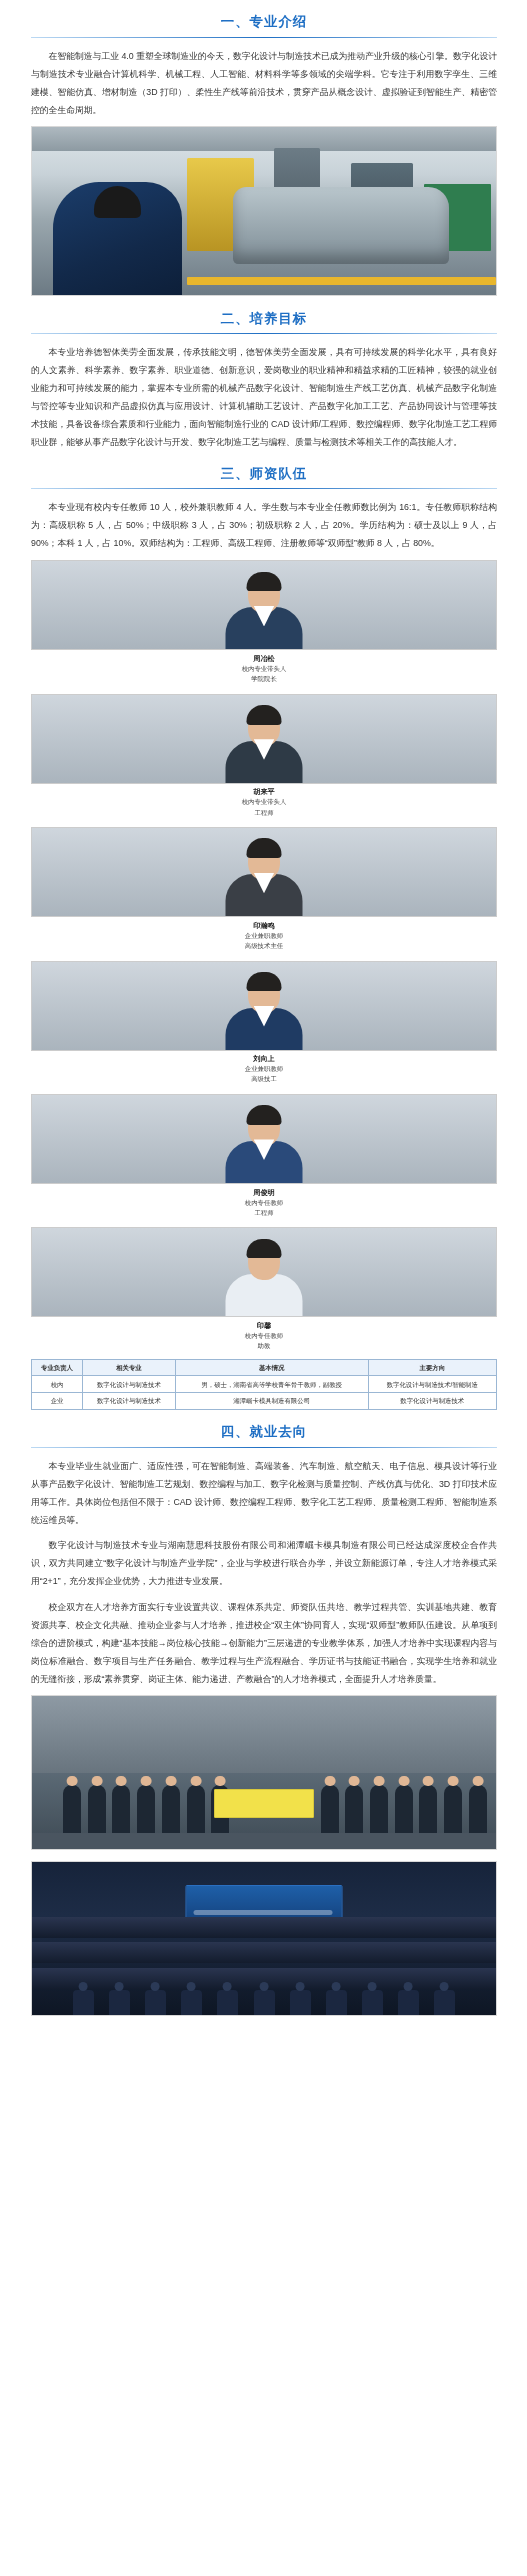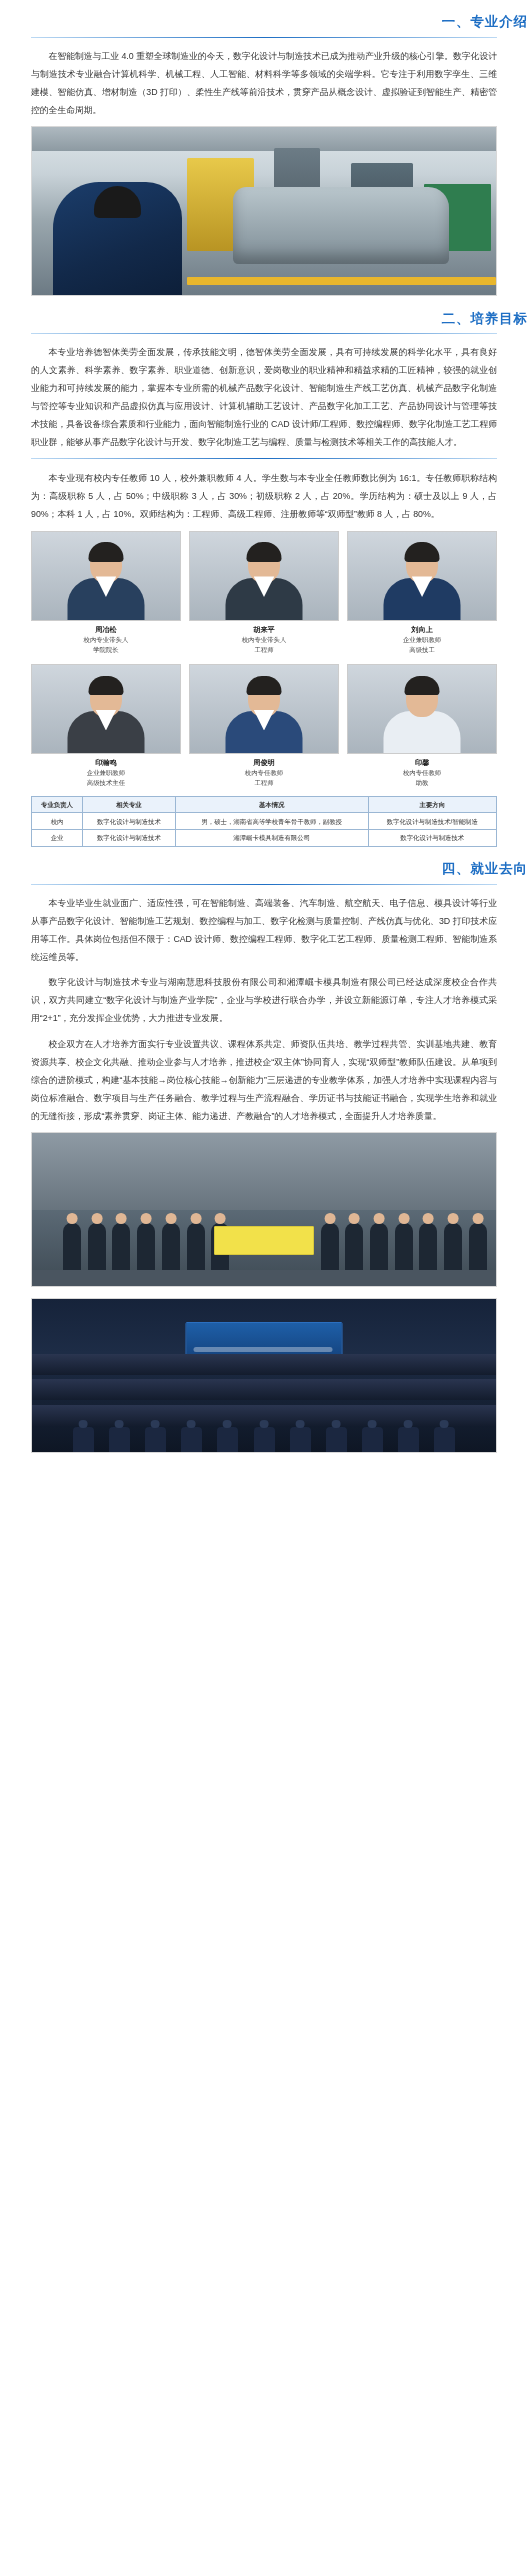--- a/index.html
+++ b/index.html
@@ -12,21 +12,21 @@
     width:528px;
     margin:0 auto;
     padding:0 0 20.6px 0;
     box-sizing:border-box;
   }
   .section{
     padding:0 31px;
     box-sizing:border-box;
   }
   h2.sec-title{
-    text-align:right;
+    text-align:center;
     color:#1f6fc4;
     font-size:13.4px;
     font-weight:bold;
     letter-spacing:1px;
     margin:13.4px 0 5.2px 0;
     font-family:"Liberation Serif","DejaVu Serif",serif;
   }
   .divider{
     height:1px;
     background:linear-gradient(to right,#bcd9f3,#1f6fc4,#bcd9f3);
@@ -76,21 +76,21 @@
     box-shadow:inset 0 -9.3px 13.4px rgba(0,0,0,.25);
   }
   .factory .rail{
     position:absolute;left:0;right:0;top:0;height:24px;
     background:linear-gradient(180deg,#aeb9c0,#8d9aa2);
   }
 
   
   .faculty{
     display:grid;
-    grid-template-columns:repeat(3,1fr);
+    grid-template-columns:repeat(1,1fr);
     gap:9.3px 8.2px;
     margin:8.2px 31px 5.2px 31px;
   }
   .fcard{display:flex;flex-direction:column;align-items:center;}
   .fphoto{
     width:100%;height:90px;
     border:0.5px solid #ccc;box-sizing:border-box;
     position:relative;overflow:hidden;
     background:linear-gradient(180deg,#cfd6dd 0%,#aab4bd 100%);
   }
@@ -212,20 +212,21 @@
 
   <div>
     <h2 class="sec-title">二、培养目标</h2>
     <div class="divider"></div>
     <div class="section">
       <p class="body">本专业培养德智体美劳全面发展，传承技能文明，德智体美劳全面发展，具有可持续发展的科学化水平，具有良好的人文素养、科学素养、数字素养、职业道德、创新意识，爱岗敬业的职业精神和精益求精的工匠精神，较强的就业创业能力和可持续发展的能力，掌握本专业所需的机械产品数字化设计、智能制造生产线工艺仿真、机械产品数字化制造与管控等专业知识和产品虚拟仿真与应用设计、计算机辅助工艺设计、产品数字化加工工艺、产品协同设计与管理等技术技能，具备设备综合素质和行业能力，面向智能制造行业的 CAD 设计师/工程师、数控编程师、数字化制造工艺工程师职业群，能够从事产品数字化设计与开发、数字化制造工艺与编程、质量与检测技术等相关工作的高技能人才。</p>
     </div>
   </div>
 
   <div>
+    <h2 class="sec-title">三、师资队伍</h2>
     <div class="divider"></div>
     <div class="section">
       <p class="body">本专业现有校内专任教师 10 人，校外兼职教师 4 人。学生数与本专业全任教师数比例为 16:1。专任教师职称结构为：高级职称 5 人，占 50%；中级职称 3 人，占 30%；初级职称 2 人，占 20%。学历结构为：硕士及以上 9 人，占 90%；本科 1 人，占 10%。双师结构为：工程师、高级工程师、注册教师等“双师型”教师 8 人，占 80%。</p>
     </div>
 
     <div class="faculty">
       <div class="fcard">
         <div class="fphoto">
           <div class="torso" style="background:#28405e"></div>
           <div class="head"></div>
@@ -244,40 +245,40 @@
           <div class="hair"></div>
           <div class="collar"></div>
         </div>
         <div class="fname">胡来平</div>
         <div class="frole" style="white-space:pre-line">校内专业带头人
 工程师</div>
       </div>
 
       <div class="fcard">
         <div class="fphoto">
+          <div class="torso" style="background:#3a3f46"></div>
+          <div class="head"></div>
+          <div class="hair"></div>
+          <div class="collar"></div>
+        </div>
+        <div class="fname">印瀚鸣</div>
+        <div class="frole" style="white-space:pre-line">企业兼职教师
+高级技术主任</div>
+      </div>
+
+      <div class="fcard">
+        <div class="fphoto">
           <div class="torso" style="background:#1f3b63"></div>
           <div class="head"></div>
           <div class="hair"></div>
           <div class="collar"></div>
         </div>
         <div class="fname">刘向上</div>
         <div class="frole" style="white-space:pre-line">企业兼职教师
 高级技工</div>
-      </div>
-
-      <div class="fcard">
-        <div class="fphoto">
-          <div class="torso" style="background:#3a3f46"></div>
-          <div class="head"></div>
-          <div class="hair"></div>
-          <div class="collar"></div>
-        </div>
-        <div class="fname">印瀚鸣</div>
-        <div class="frole" style="white-space:pre-line">企业兼职教师
-高级技术主任</div>
       </div>
 
       <div class="fcard">
         <div class="fphoto">
           <div class="torso" style="background:#2a4a7a"></div>
           <div class="head"></div>
           <div class="hair"></div>
           <div class="collar"></div>
         </div>
         <div class="fname">周俊明</div>

